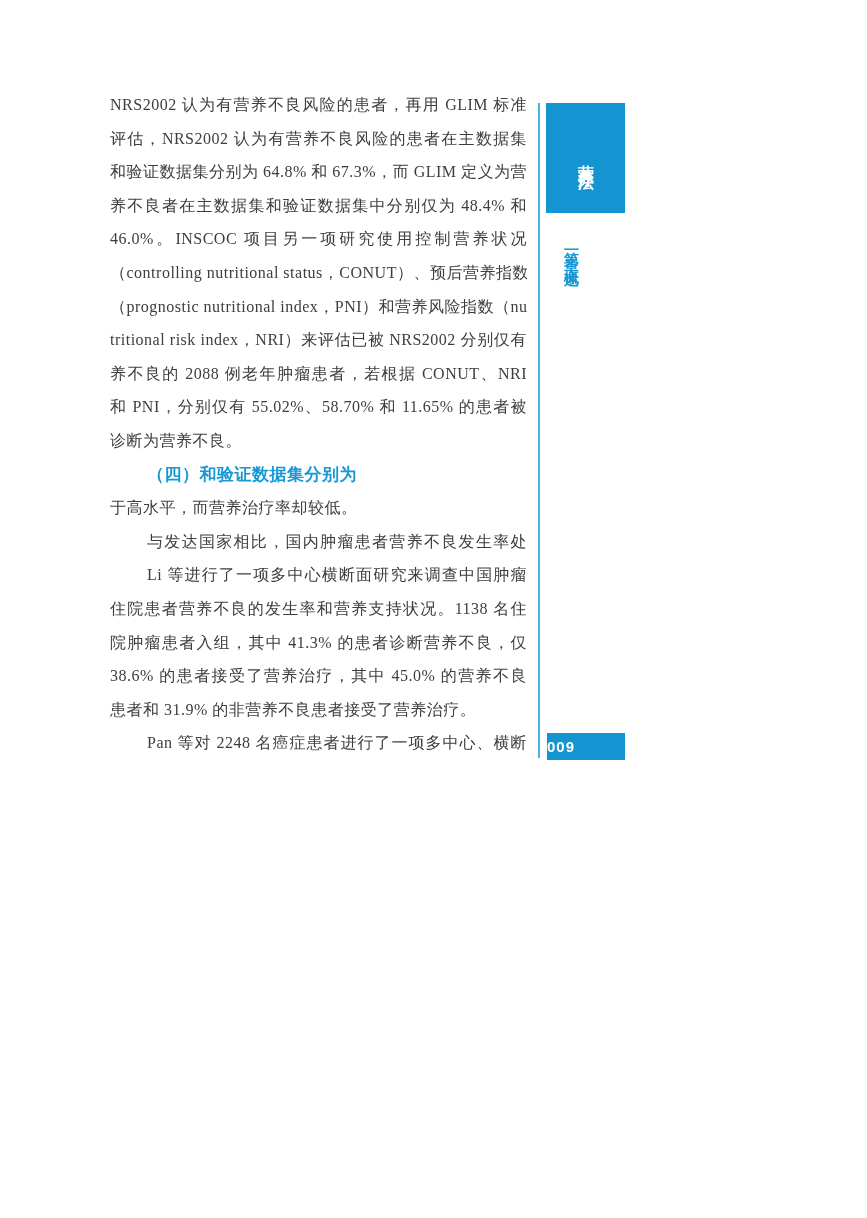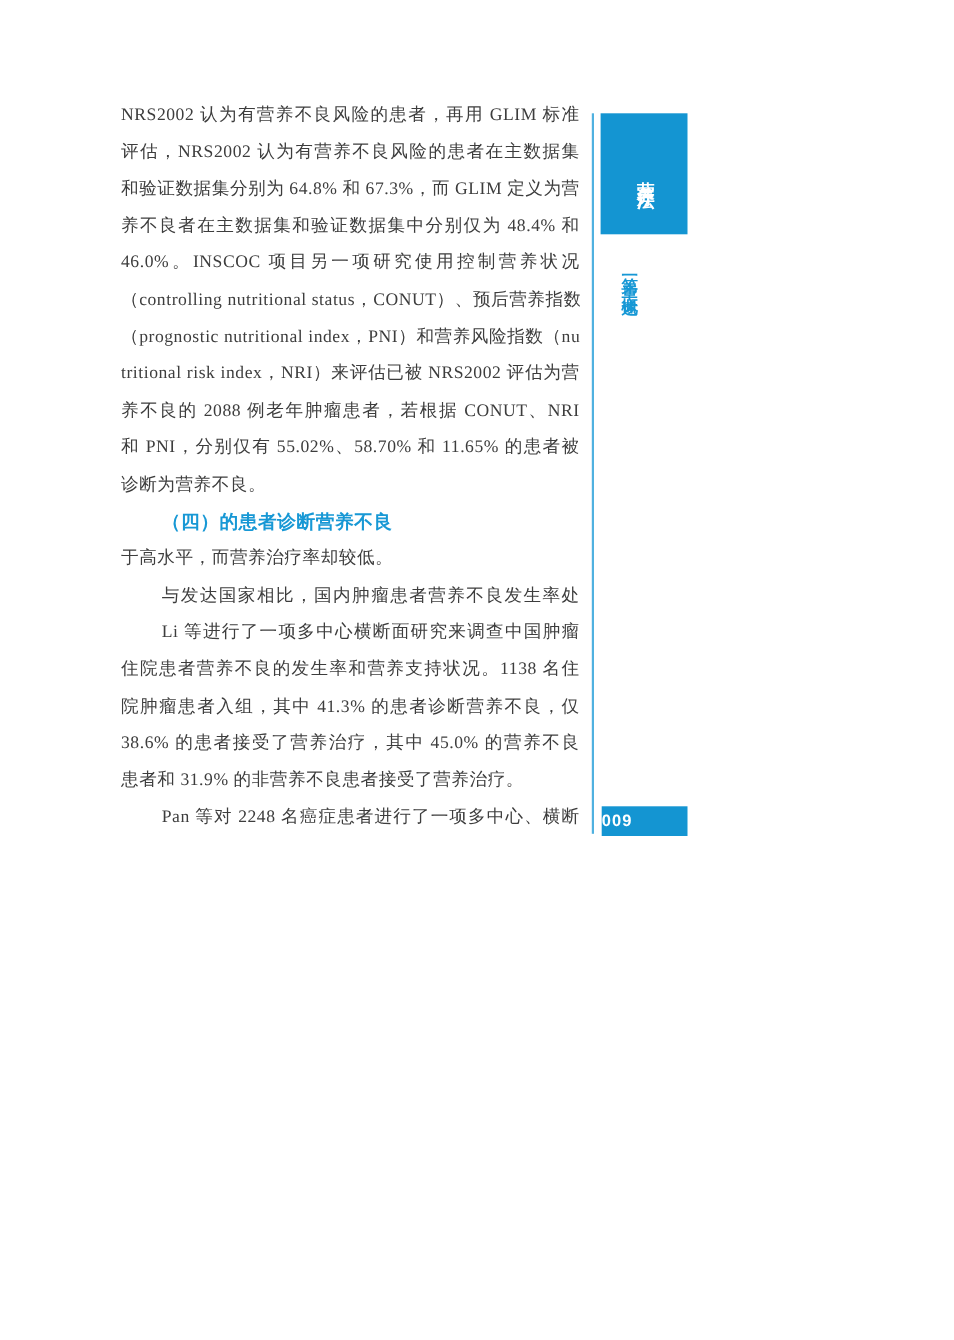--- a/index.html
+++ b/index.html
@@ -121,25 +121,25 @@
 <div class="page">
 
   <div class="body-text">
       <div class="line justify">NRS2002 认为有营养不良风险的患者，再用 GLIM 标准</div>
       <div class="line justify">评估，NRS2002 认为有营养不良风险的患者在主数据集</div>
       <div class="line justify">和验证数据集分别为 64.8% 和 67.3%，而 GLIM 定义为营</div>
       <div class="line justify">养不良者在主数据集和验证数据集中分别仅为 48.4% 和</div>
       <div class="line justify">46.0%。INSCOC 项目另一项研究使用控制营养状况</div>
       <div class="line justify">（controlling nutritional status，CONUT）、预后营养指数</div>
       <div class="line justify">（prognostic nutritional index，PNI）和营养风险指数（nu-</div>
-      <div class="line justify">tritional risk index，NRI）来评估已被 NRS2002 评估为营</div>
+      <div class="line justify">tritional risk index，NRI）来评估已被 NRS2002 分别仅有</div>
       <div class="line justify">养不良的 2088 例老年肿瘤患者，若根据 CONUT、NRI</div>
       <div class="line justify">和 PNI，分别仅有 55.02%、58.70% 和 11.65% 的患者被</div>
       <div class="line end">诊断为营养不良。</div>
-      <div class="line heading">（四）的患者诊断营养不良</div>
+      <div class="line heading">（四）和验证数据集分别为</div>
       <div class="line end">于高水平，而营养治疗率却较低。</div>
       <div class="line justify indent">与发达国家相比，国内肿瘤患者营养不良发生率处</div>
       <div class="line justify indent">Li 等进行了一项多中心横断面研究来调查中国肿瘤</div>
       <div class="line justify">住院患者营养不良的发生率和营养支持状况。1138 名住</div>
       <div class="line justify">院肿瘤患者入组，其中 41.3% 的患者诊断营养不良，仅</div>
       <div class="line justify">38.6% 的患者接受了营养治疗，其中 45.0% 的营养不良</div>
       <div class="line end">患者和 31.9% 的非营养不良患者接受了营养治疗。</div>
       <div class="line justify indent">Pan 等对 2248 名癌症患者进行了一项多中心、横断</div>
     </div>
 

